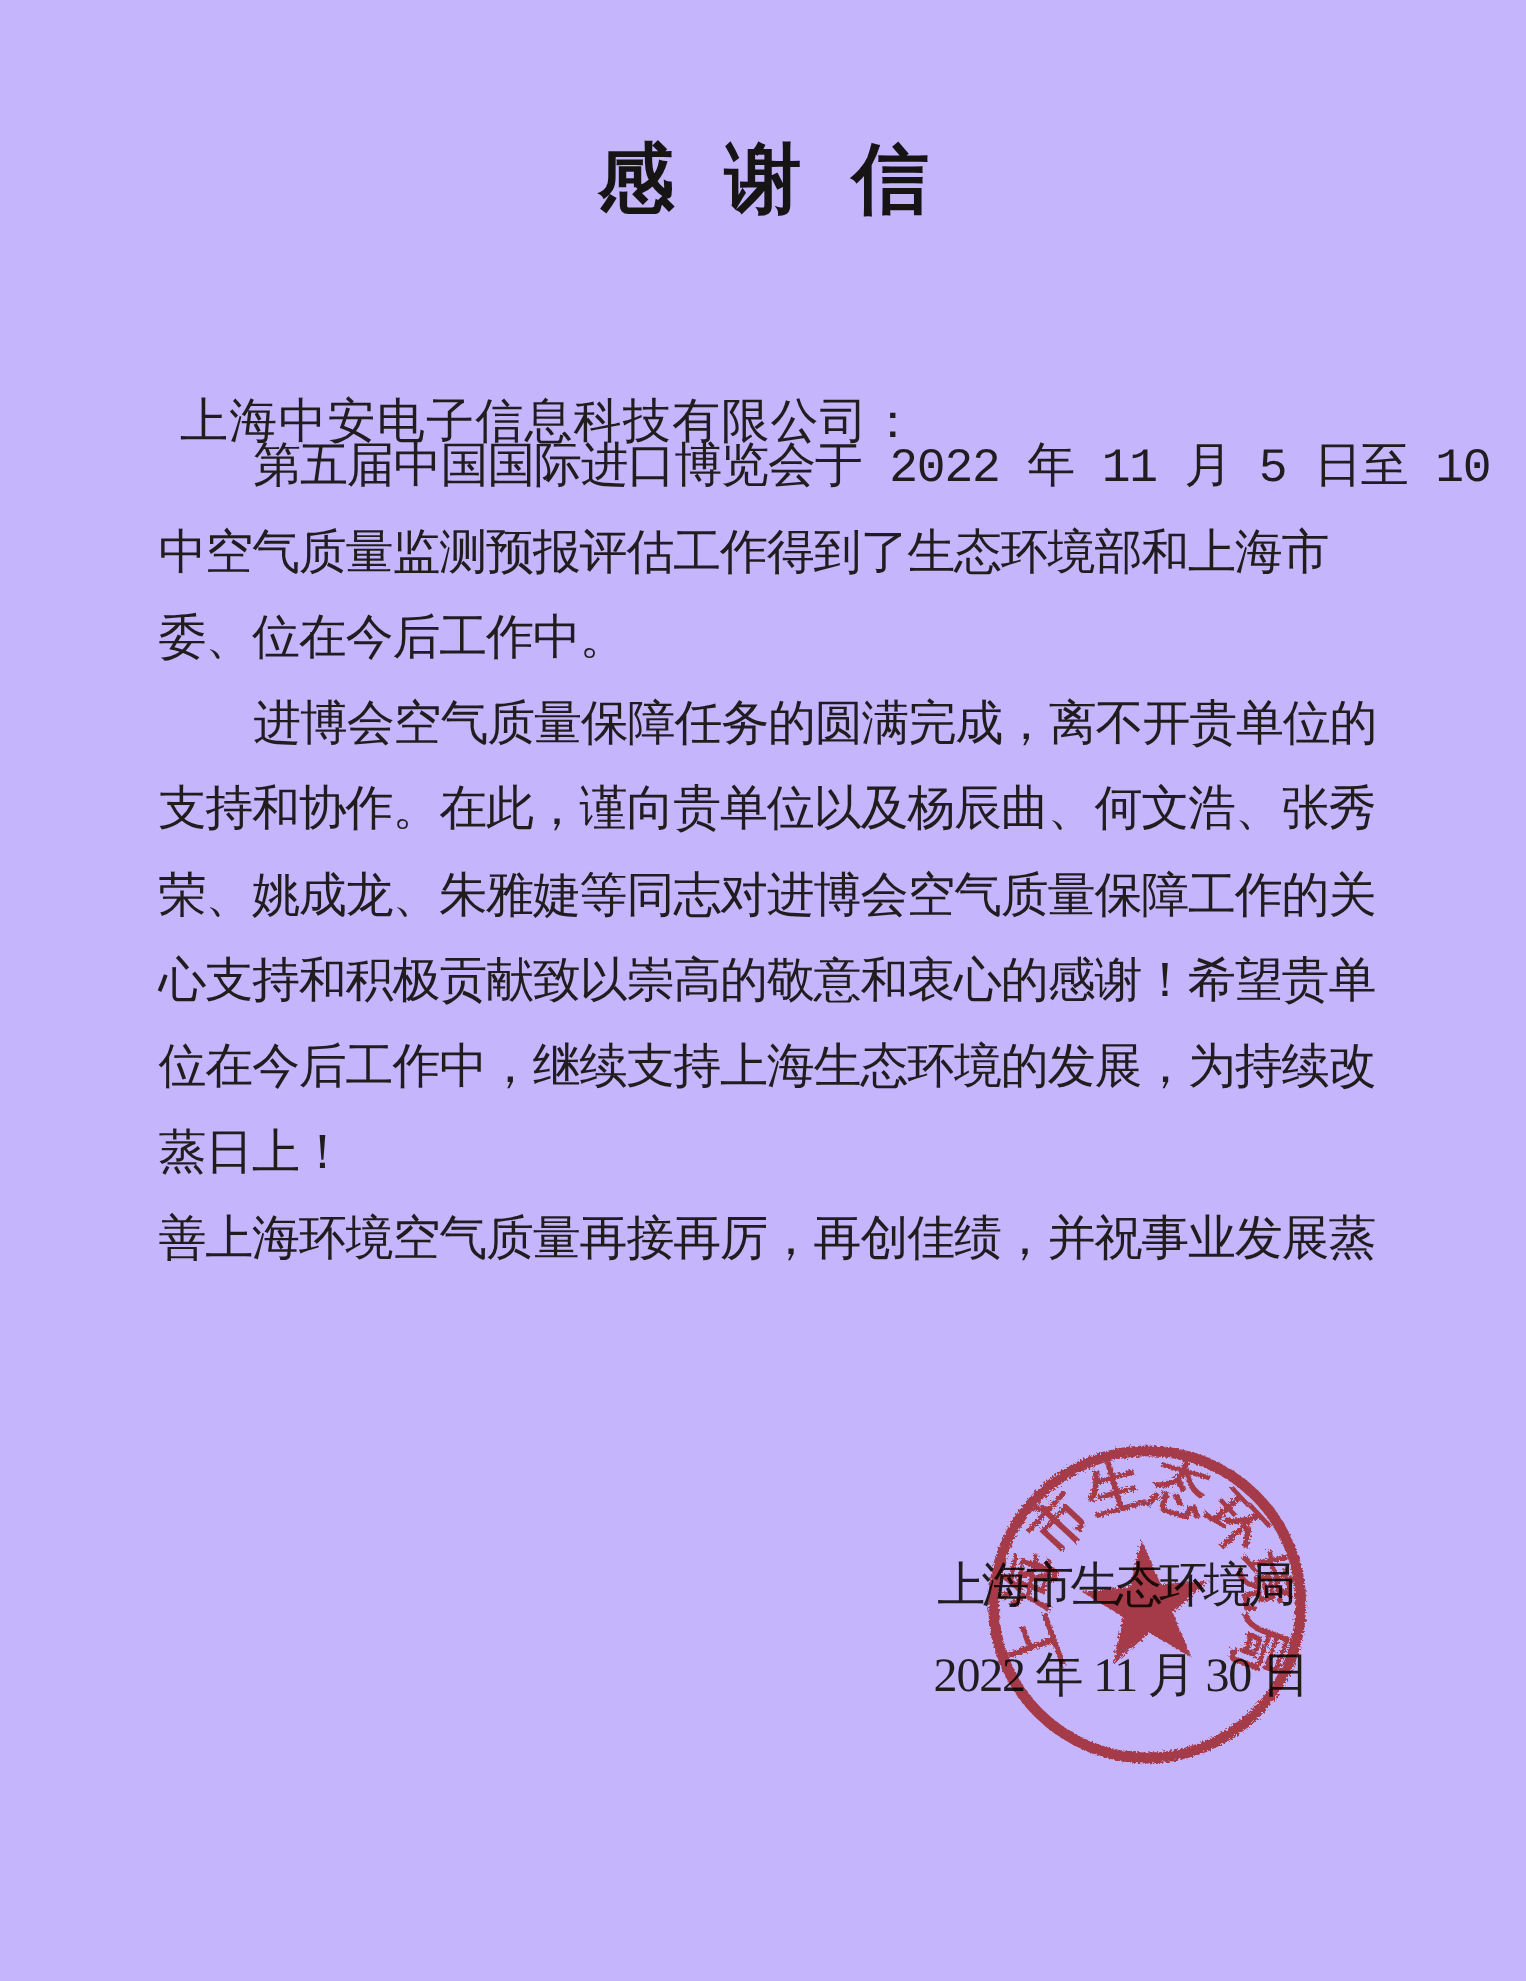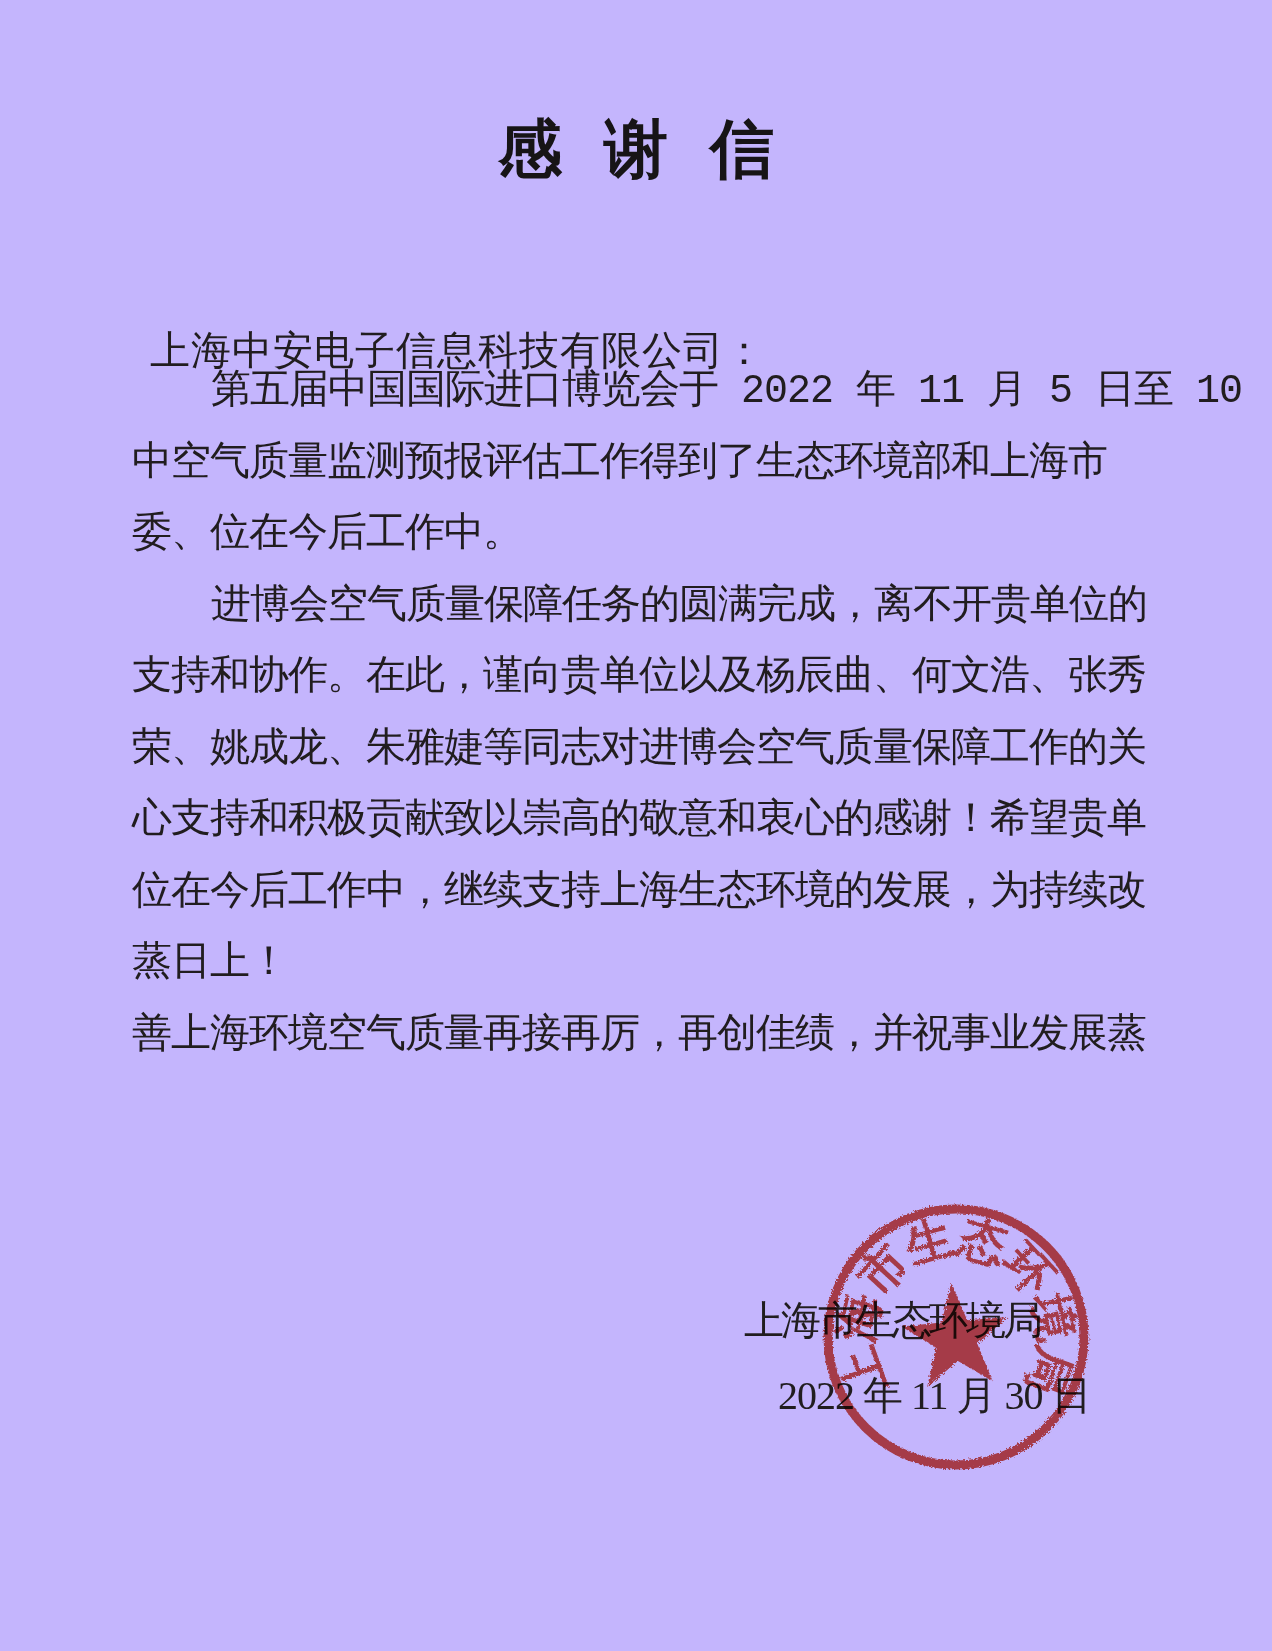--- a/index.html
+++ b/index.html
@@ -27,21 +27,21 @@
   .letter-body{
     position:absolute;left:132px;top:356px;width:1045px;
   }
   .body-line{
     font-size:40px;line-height:71.5px;letter-spacing:-1px;
     white-space:nowrap;
     font-family:Liberation Mono, monospace;
   }
   .body-line.indent{ text-indent:79px; }
   .signature{
-    position:absolute;left:744px;top:1297px;
+    position:absolute;left:781px;top:1297px;
     font-size:40px;line-height:1.2;letter-spacing:-3px;
     white-space:nowrap;
   }
   .date{
     position:absolute;left:778px;top:1372px;
     font-size:40px;line-height:1.2;letter-spacing:-1px;
     white-space:nowrap;
   }
   .seal{
     position:absolute;left:806px;top:1185px;

